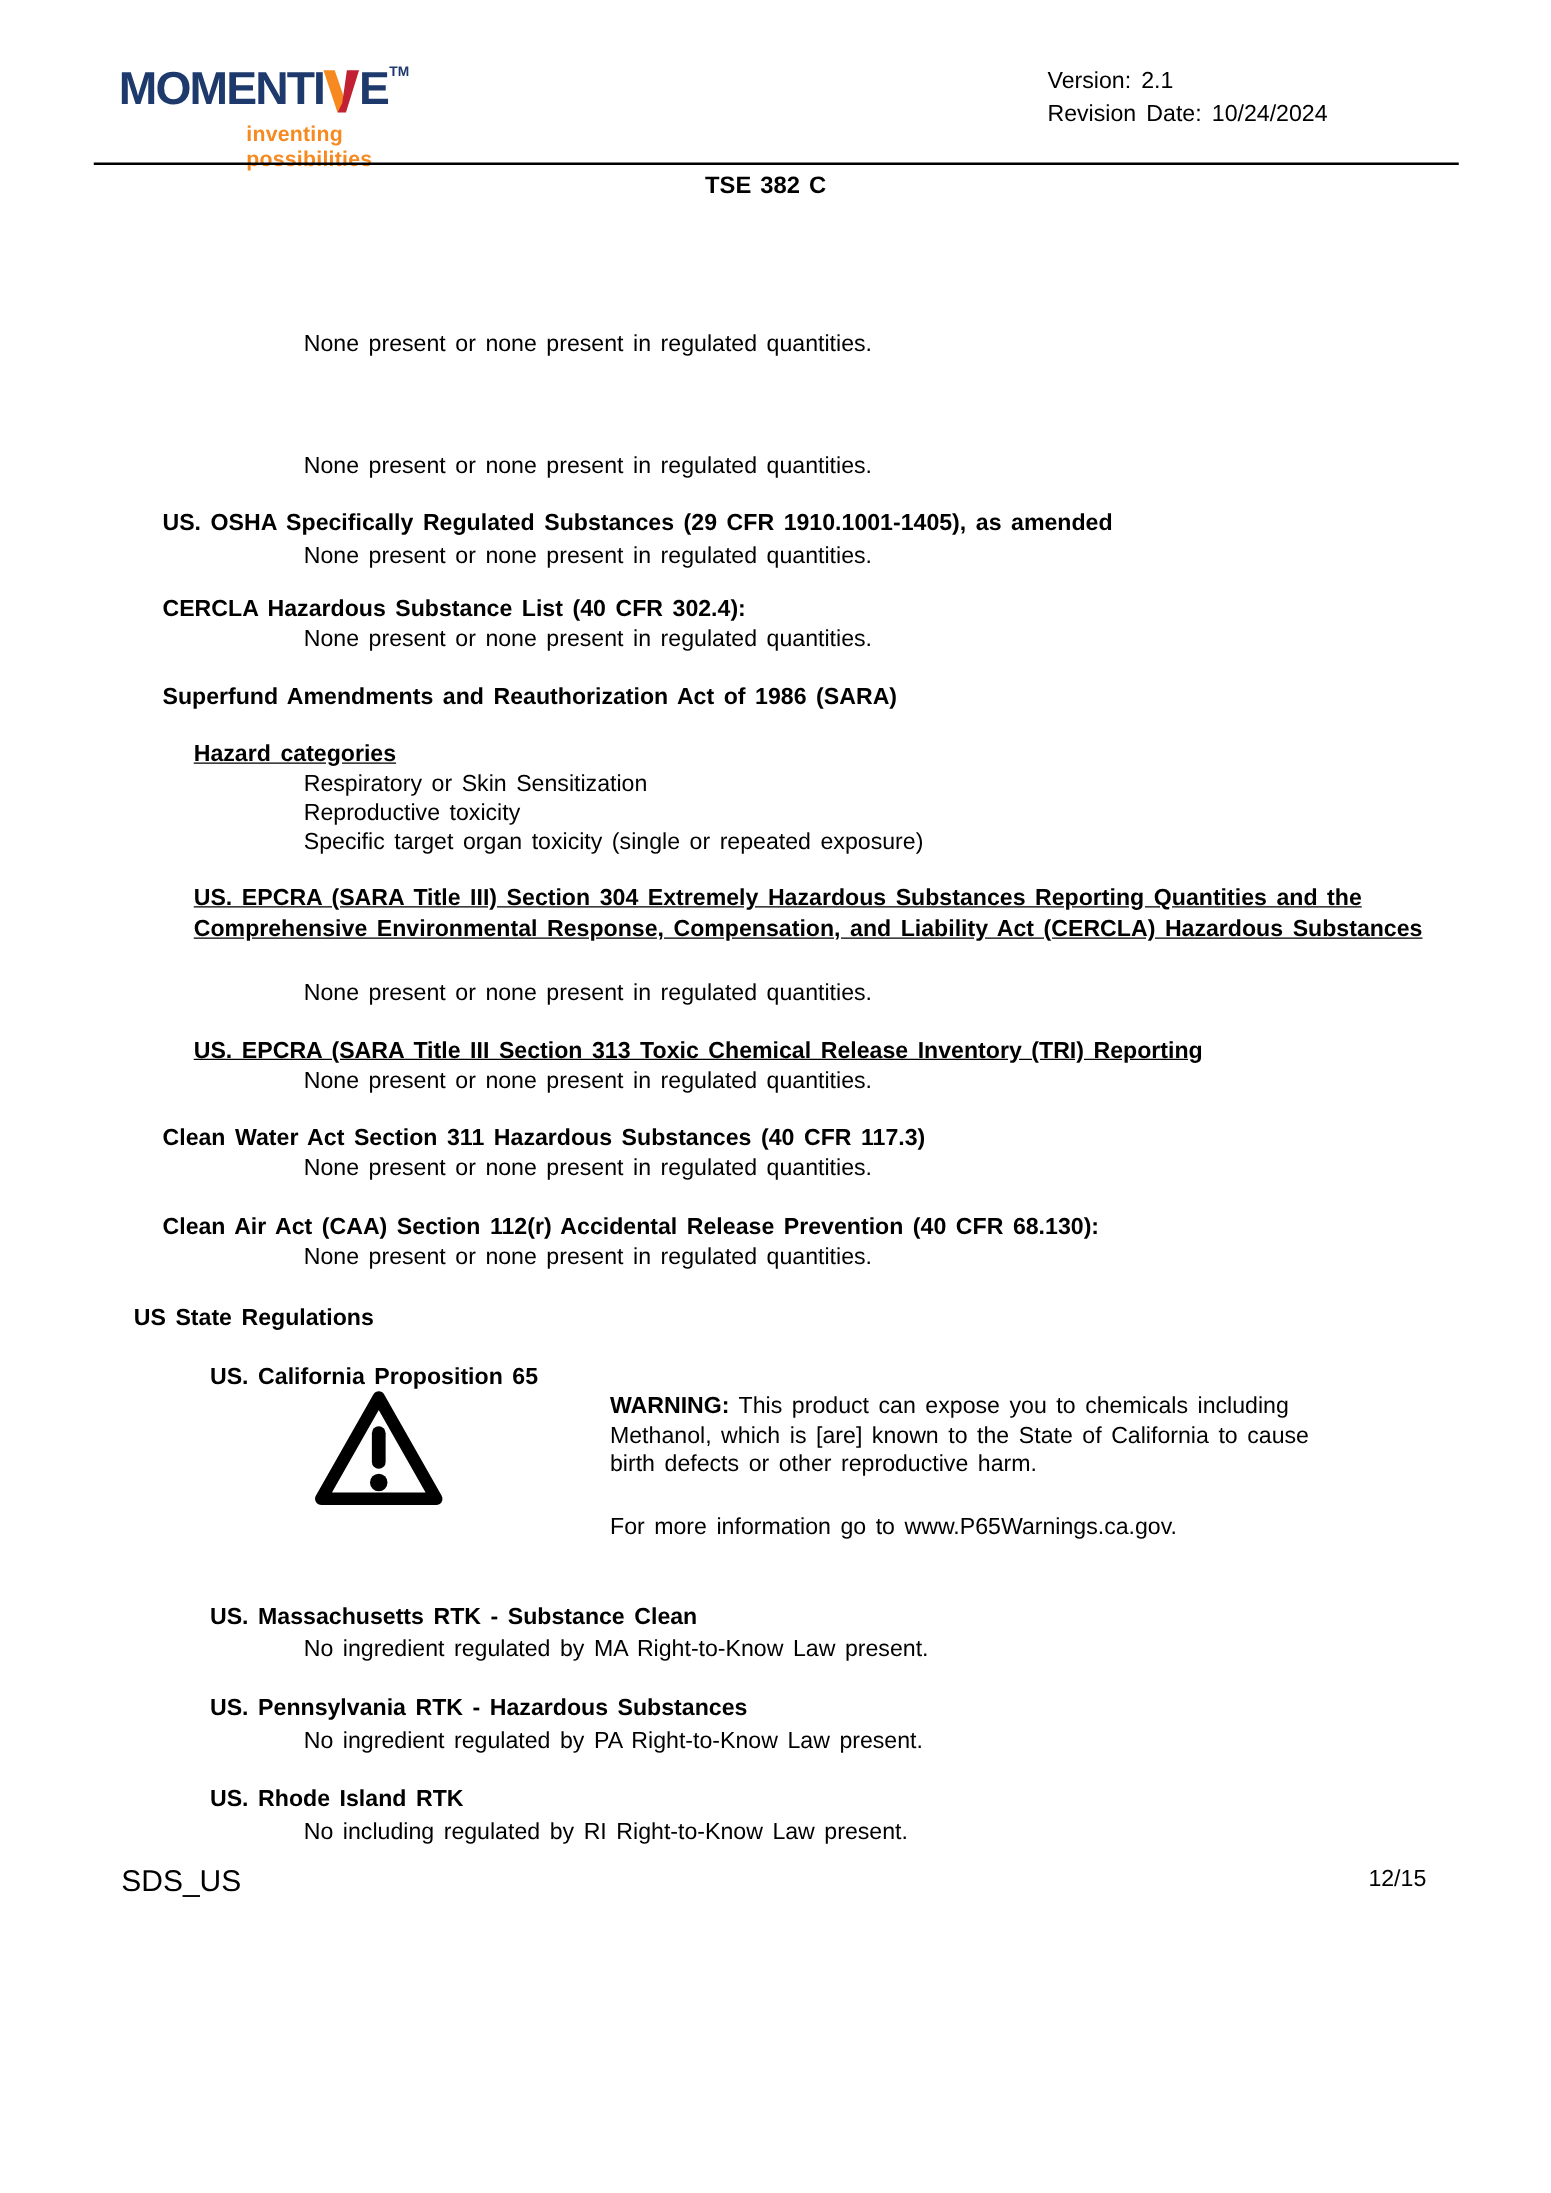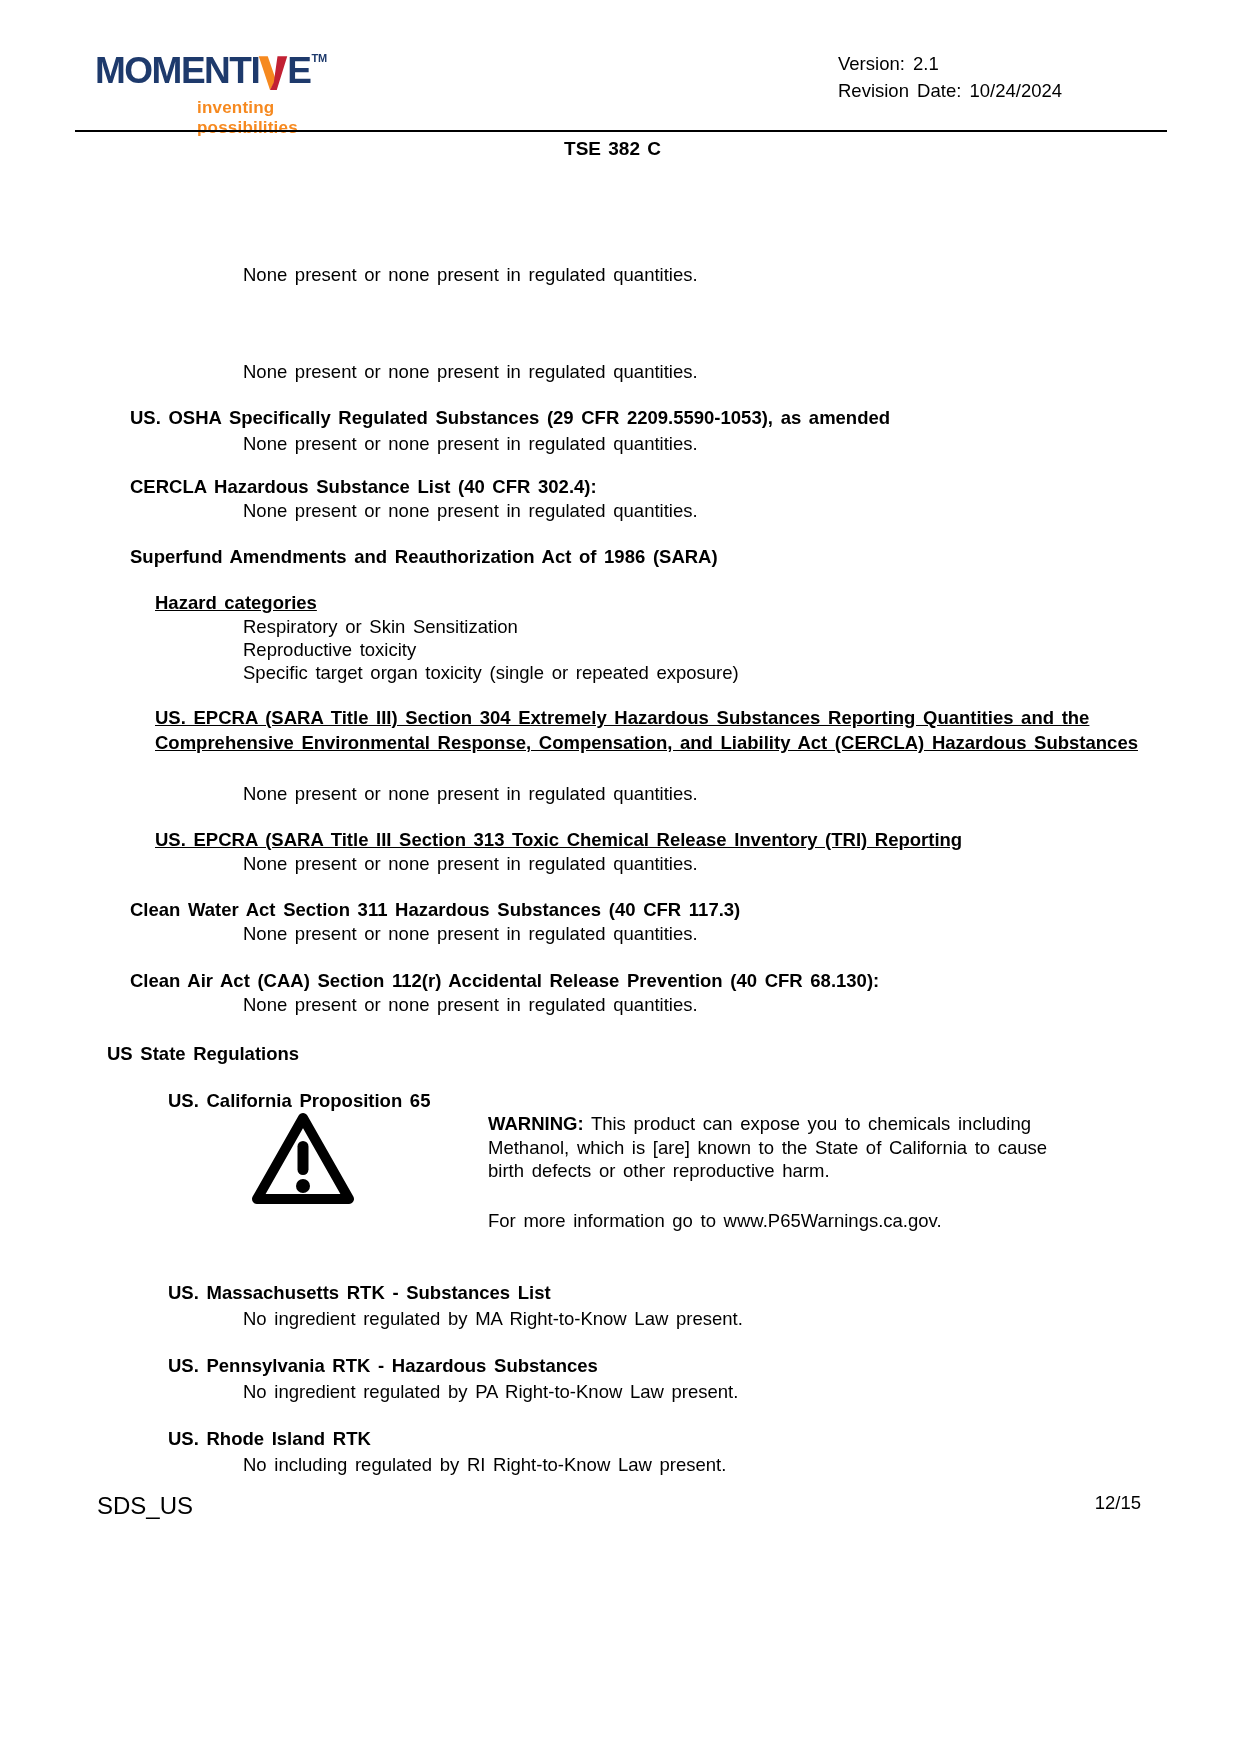--- a/index.html
+++ b/index.html
@@ -149,21 +149,21 @@
     <div>Revision Date: 10/24/2024</div>
   </div>
 
   <div class="header-rule"></div>
   <div class="product-title">TSE 382 C</div>
 
   <div class="line ind3" style="top:262px">None present or none present in regulated quantities.</div>
 
   <div class="line ind3" style="top:359px">None present or none present in regulated quantities.</div>
 
-  <div class="hd ind1 w-wide" style="top:405px">US. OSHA Specifically Regulated Substances (29 CFR 2209.5590-1053),  as amended</div>
+  <div class="hd ind1 w-wide" style="top:405px">US. OSHA Specifically Regulated Substances (29 CFR 1910.1001-1405),  as amended</div>
   <div class="line ind3" style="top:431px">None present or none present in regulated quantities.</div>
 
   <div class="hd ind1 w-wide" style="top:474px">CERCLA Hazardous Substance List (40 CFR 302.4):</div>
   <div class="line ind3" style="top:498px">None present or none present in regulated quantities.</div>
 
   <div class="hd ind1 w-wide" style="top:544px">Superfund Amendments and Reauthorization Act of 1986 (SARA)</div>
 
   <div class="hd ind2" style="top:590px">Hazard categories</div>
   <div class="line ind3" style="top:614px">Respiratory or Skin Sensitization</div>
   <div class="line ind3" style="top:637px">Reproductive toxicity</div>
@@ -190,21 +190,21 @@
       <path d="M53 8 L99 89 L7 89 Z" fill="none" stroke="#000000" stroke-width="10" stroke-linejoin="round"></path>
       <rect x="47.5" y="31" width="11" height="34" rx="5.5" fill="#000000"></rect>
       <circle cx="53" cy="76" r="7" fill="#000000"></circle>
     </svg>
   </div>
 
   <div class="warn-text"><b>WARNING:</b><span> This product can expose you to chemicals including Methanol, which is [are] known to the State of California  to cause birth defects or other reproductive  harm.</span></div>
 
   <div class="more-info">For more information go to www.P65Warnings.ca.gov.</div>
 
-  <div class="hd ind2b" style="top:1280px">US. Massachusetts RTK - Substances List</div>
+  <div class="hd ind2b" style="top:1280px">US. Massachusetts RTK - Substance Clean</div>
   <div class="line ind3" style="top:1306px">No ingredient regulated by MA Right-to-Know Law present.</div>
 
   <div class="hd ind2b" style="top:1353px">US. Pennsylvania RTK - Hazardous Substances</div>
   <div class="line ind3" style="top:1379px">No ingredient regulated by PA Right-to-Know Law present.</div>
 
   <div class="hd ind2b" style="top:1426px">US. Rhode Island RTK</div>
   <div class="line ind3" style="top:1452px">No including regulated by RI Right-to-Know Law present.</div>
 
   <div class="footer-left">SDS_US</div>
   <div class="footer-right">12/15</div>

